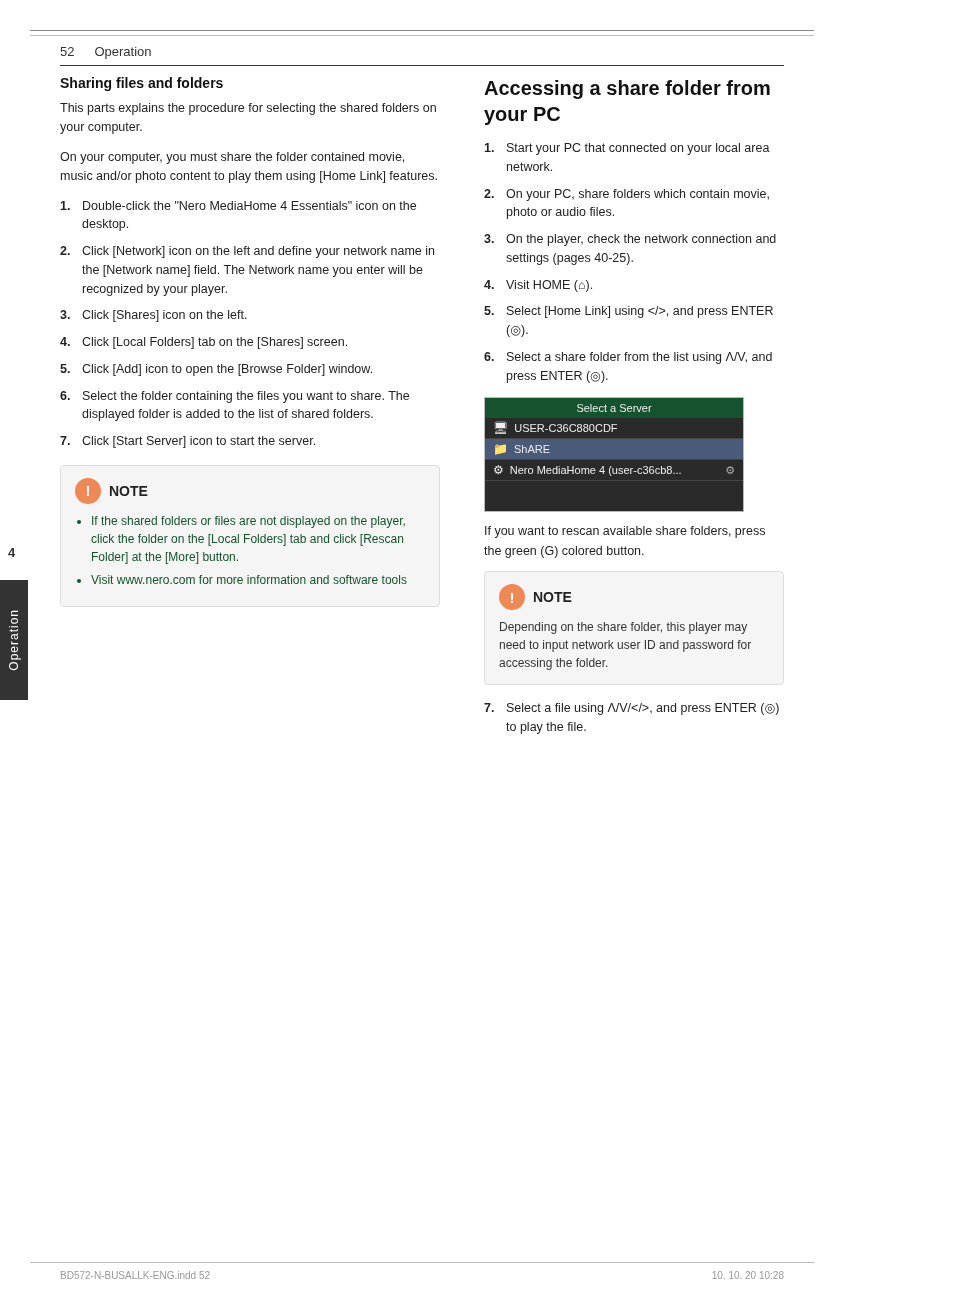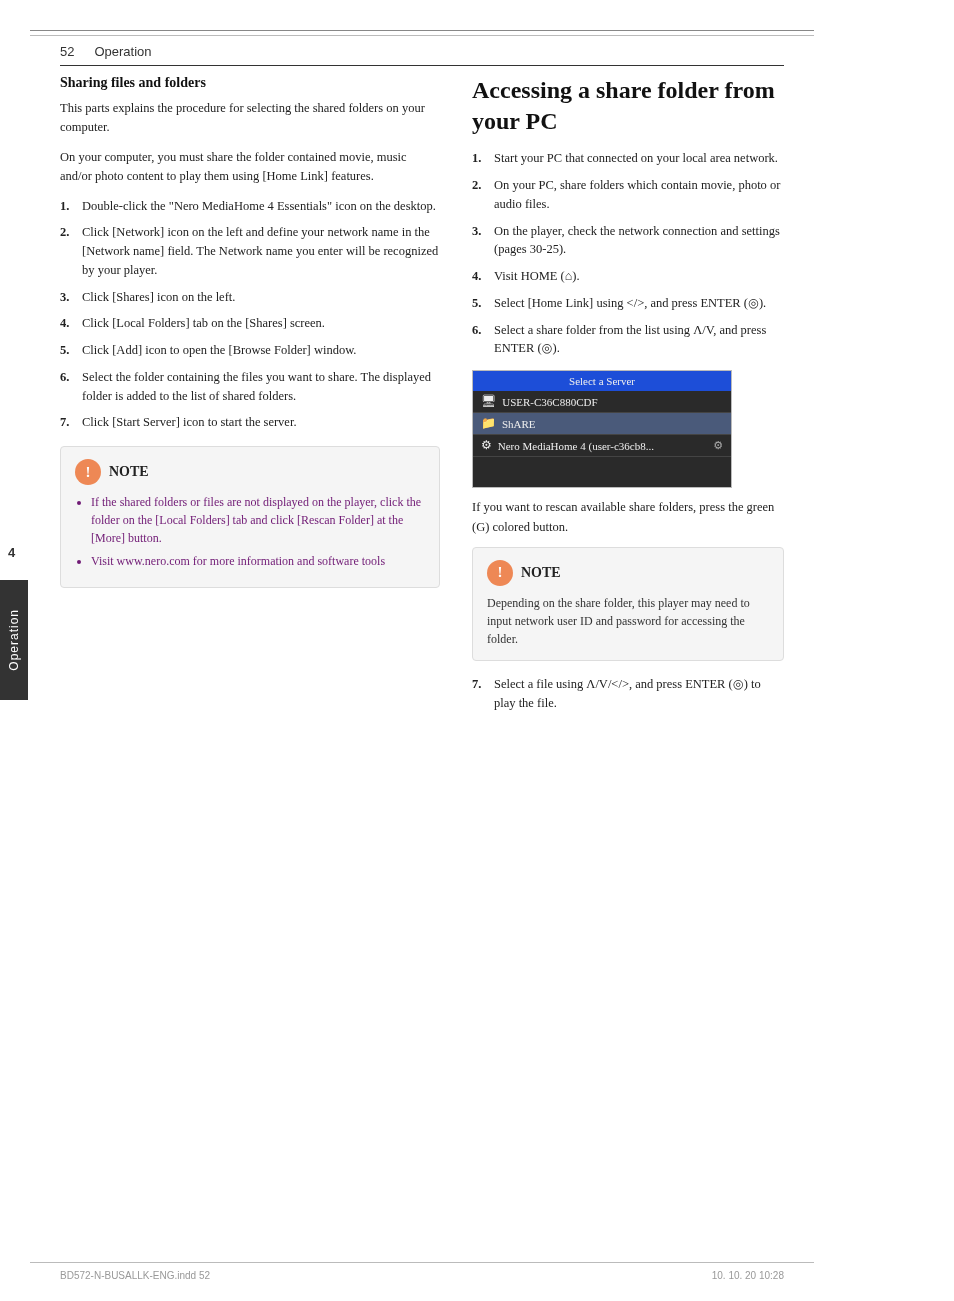--- a/index.html
+++ b/index.html
@@ -90,39 +90,38 @@
       font-weight: bold;
     }
     
     .content {
       position: absolute;
       top: 75px;
       left: 60px;
       right: 60px;
       bottom: 60px;
       display: flex;
-      gap: 32px;
-      font-family: Liberation Serif, serif;
+      gap: 44px;
     }
     .left-col {
       width: 380px;
       flex-shrink: 0;
     }
     .right-col {
       flex: 1;
     }
     
     .section-heading {
       font-size: 14px;
       font-weight: bold;
       color: #111;
       margin-bottom: 8px;
     }
     .section-heading-large {
-      font-size: 24px;
+      font-size: 20px;
       font-weight: bold;
       color: #111;
       margin-bottom: 12px;
       line-height: 1.3;
     }
     .body-text {
       font-size: 12.5px;
       color: #222;
       line-height: 1.55;
       margin-bottom: 10px;
@@ -179,35 +178,35 @@
       font-size: 14px;
       font-weight: bold;
       color: #222;
     }
     .note-bullet {
       list-style: disc;
       padding-left: 16px;
     }
     .note-bullet li {
       font-size: 12px;
-      color: #701a75;
+      color: #14532d;
       line-height: 1.5;
       margin-bottom: 5px;
     }
     
     .screenshot-box {
       border: 1px solid #bbb;
       background: #2a2a2a;
       width: 260px;
       margin: 10px 0;
       padding: 0;
       overflow: hidden;
     }
     .screenshot-title-bar {
-      background: #1d4ed8;
+      background: #14532d;
       color: #eee;
       font-size: 11px;
       text-align: center;
       padding: 4px 8px;
     }
     .screenshot-row {
       display: flex;
       align-items: center;
       padding: 3px 8px;
       border-bottom: 1px solid #444;
@@ -327,21 +326,21 @@
         <li>
           <span class="num">1.</span>
           <span class="list-content">Start your PC that connected on your local area network.</span>
         </li>
         <li>
           <span class="num">2.</span>
           <span class="list-content">On your PC, share folders which contain movie, photo or audio files.</span>
         </li>
         <li>
           <span class="num">3.</span>
-          <span class="list-content">On the player, check the network connection and settings (pages 30-25).</span>
+          <span class="list-content">On the player, check the network connection and settings (pages 40-25).</span>
         </li>
         <li>
           <span class="num">4.</span>
           <span class="list-content">Visit HOME (⌂).</span>
         </li>
         <li>
           <span class="num">5.</span>
           <span class="list-content">Select [Home Link] using &lt;/&gt;, and press ENTER (◎).</span>
         </li>
         <li>

